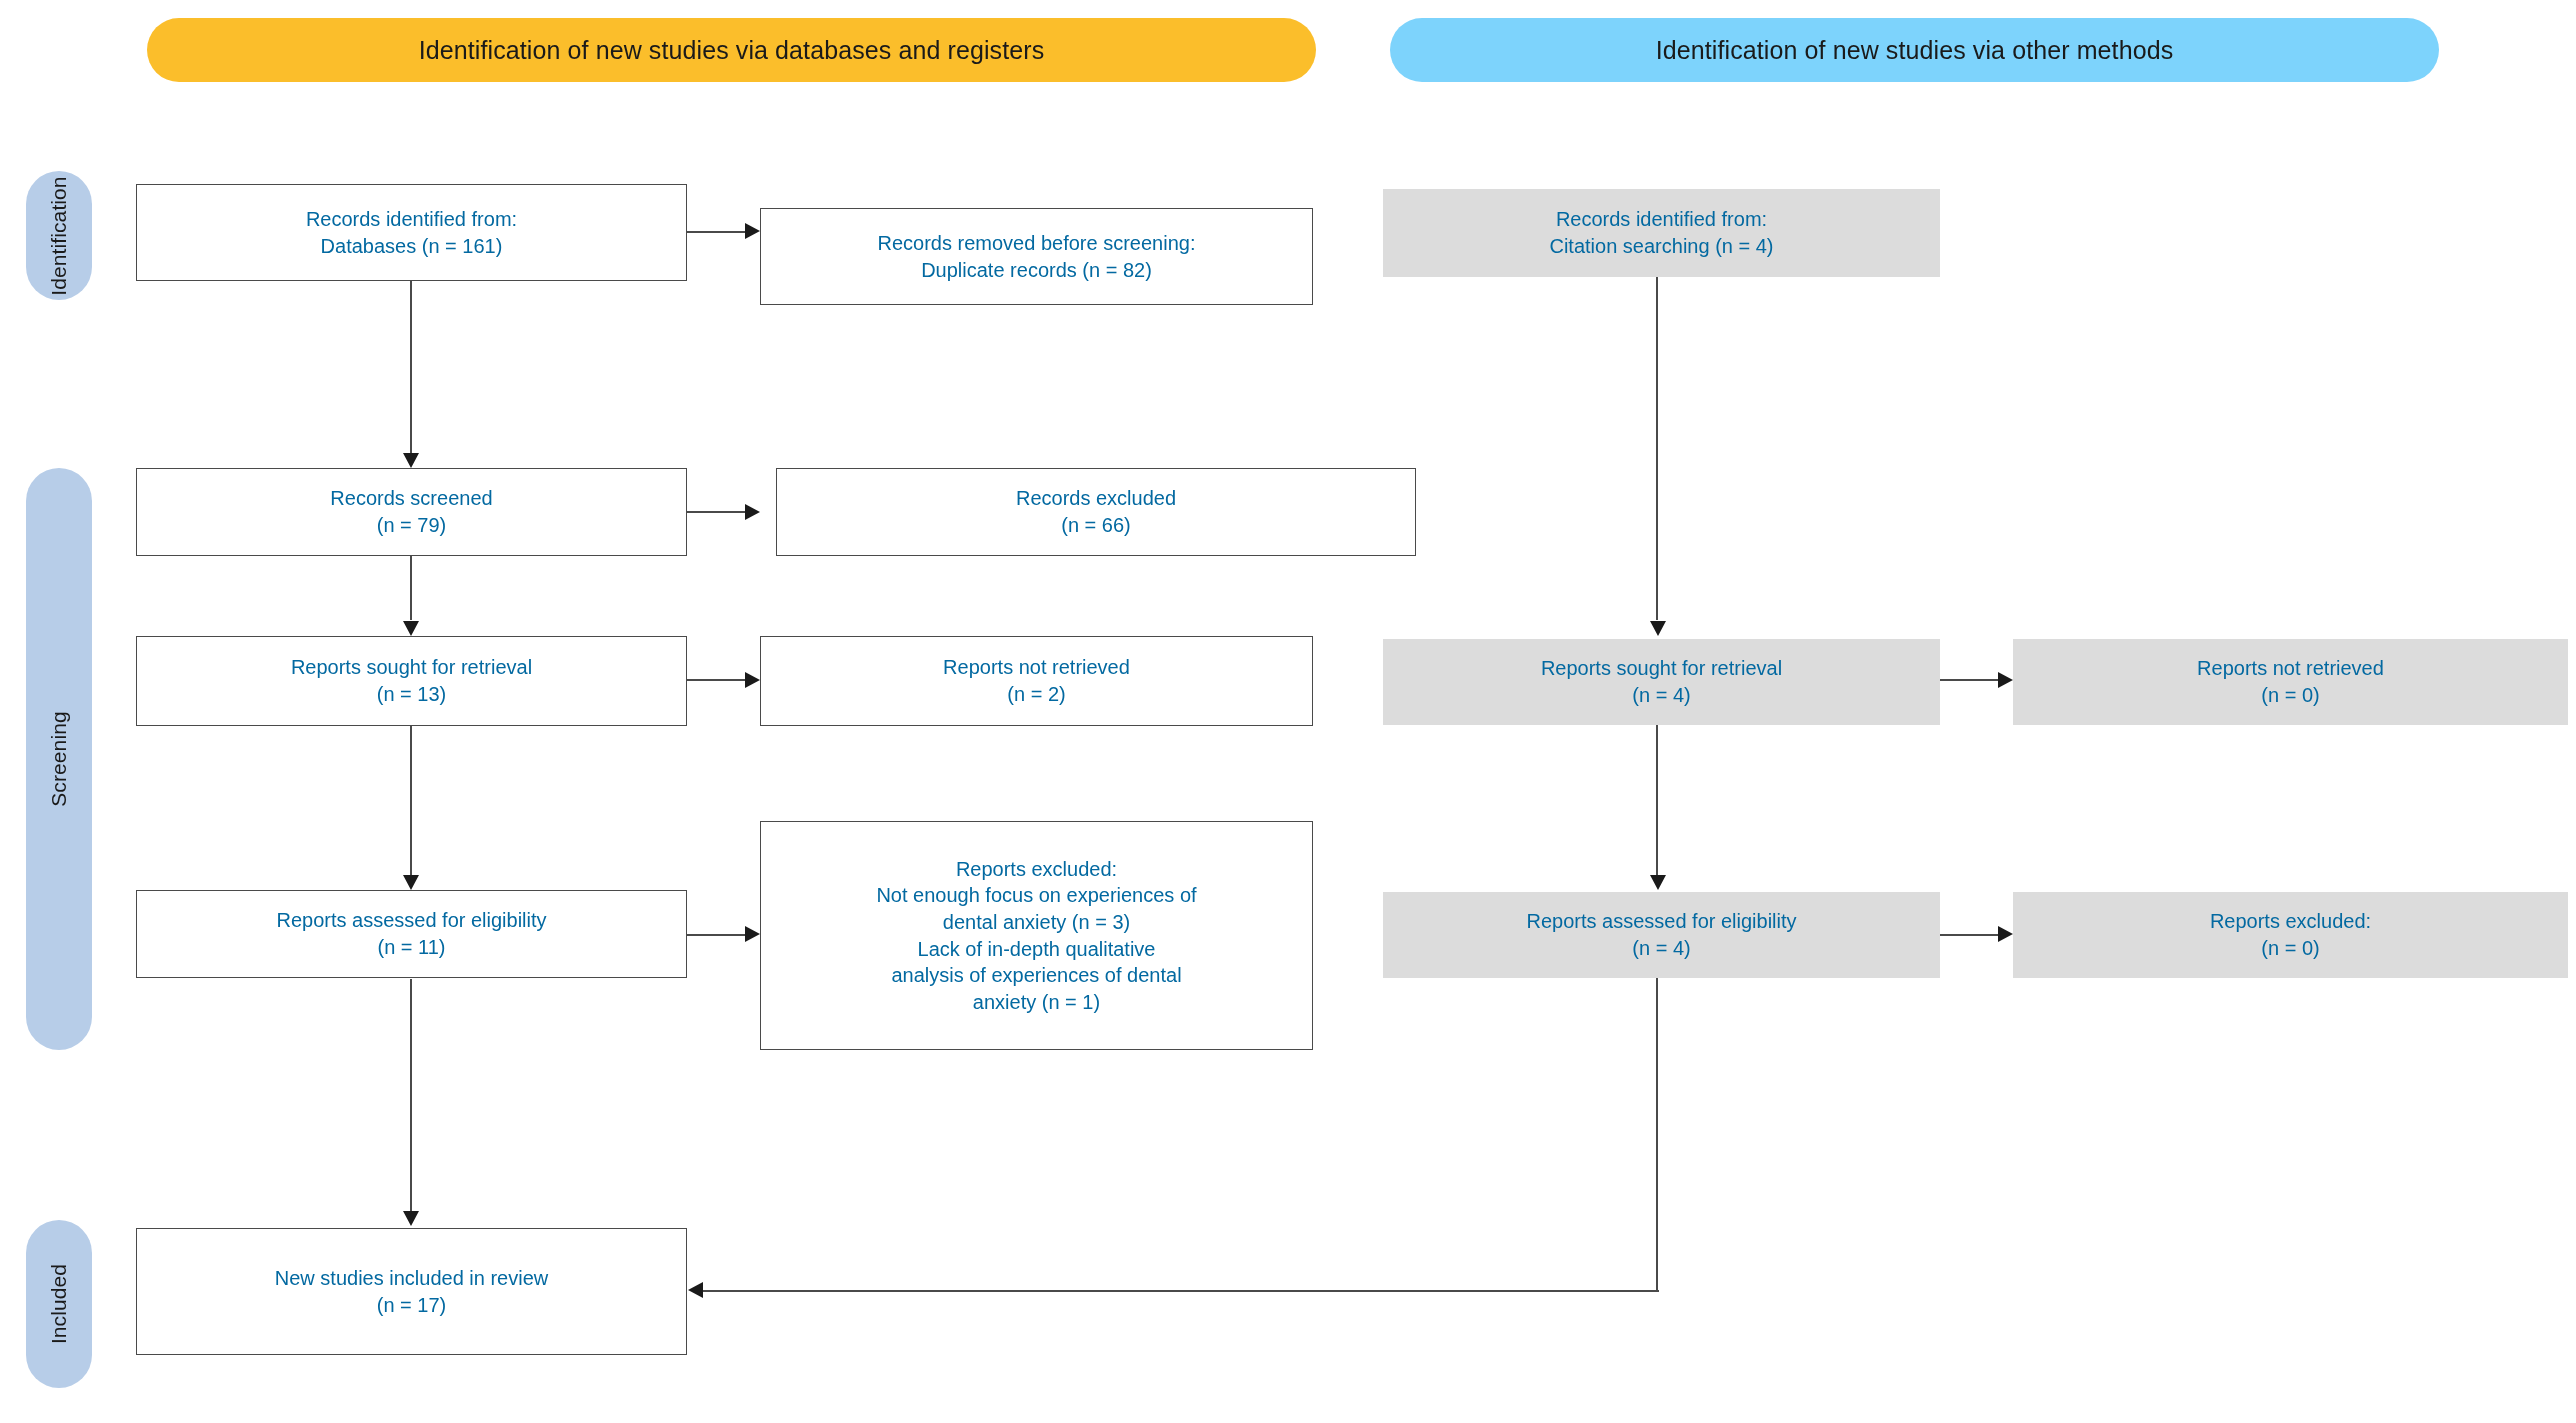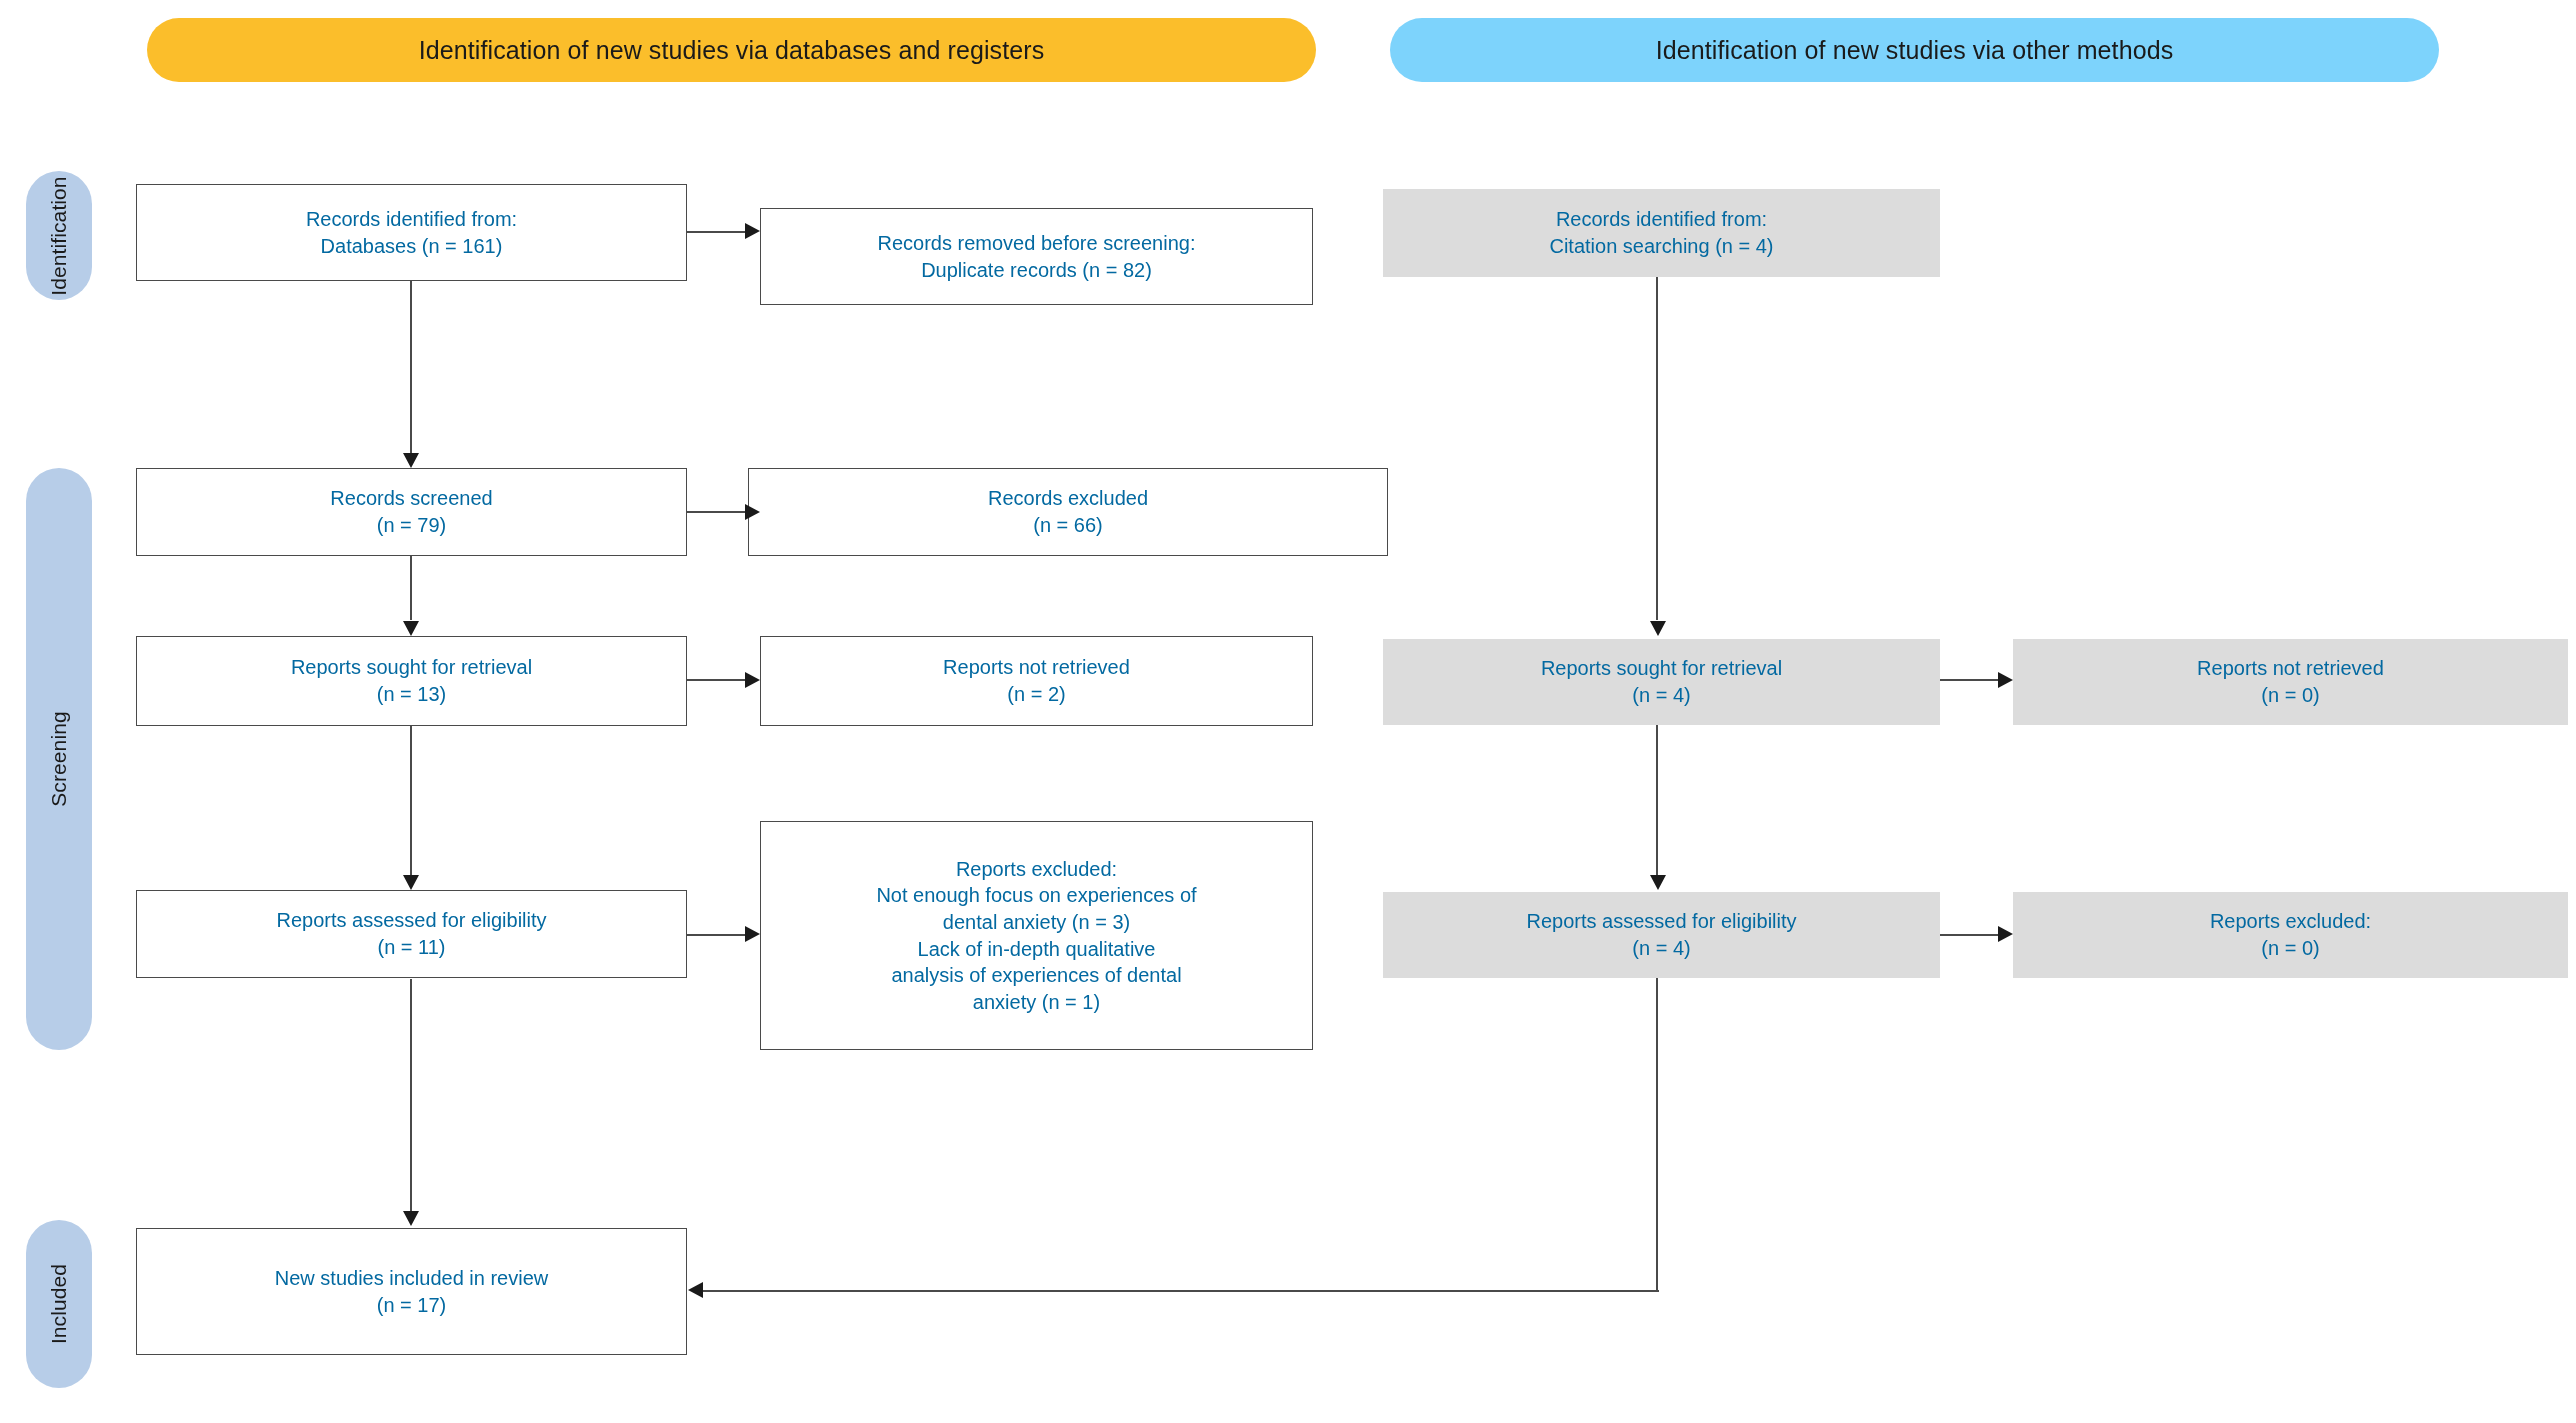--- a/index.html
+++ b/index.html
@@ -162,21 +162,21 @@
 
   <div class="vline" style="left:410px; top:281px; height:172px;"></div>
   <div class="arrow-down" style="left:403px; top:453px;"></div>
 
   <div class="vline" style="left:1656px; top:277px; height:343px;"></div>
   <div class="arrow-down" style="left:1650px; top:621px;"></div>
 
   <div class="box box-white" style="left:136px; top:468px; width:551px; height:88px;">Records screened
 (n = 79)</div>
 
-  <div class="box box-white" style="left:748px; top:468px; width:640px; height:88px;">Records excluded
+  <div class="box box-white" style="left:776px; top:468px; width:640px; height:88px;">Records excluded
 (n = 66)</div>
 
   <div class="hline" style="left:687px; top:511px; width:58px;"></div>
   <div class="arrow-right" style="left:745px; top:504px;"></div>
 
   <div class="vline" style="left:410px; top:556px; height:64px;"></div>
   <div class="arrow-down" style="left:403px; top:621px;"></div>
 
   <div class="box box-white" style="left:136px; top:636px; width:551px; height:90px;">Reports sought for retrieval
 (n = 13)</div>

